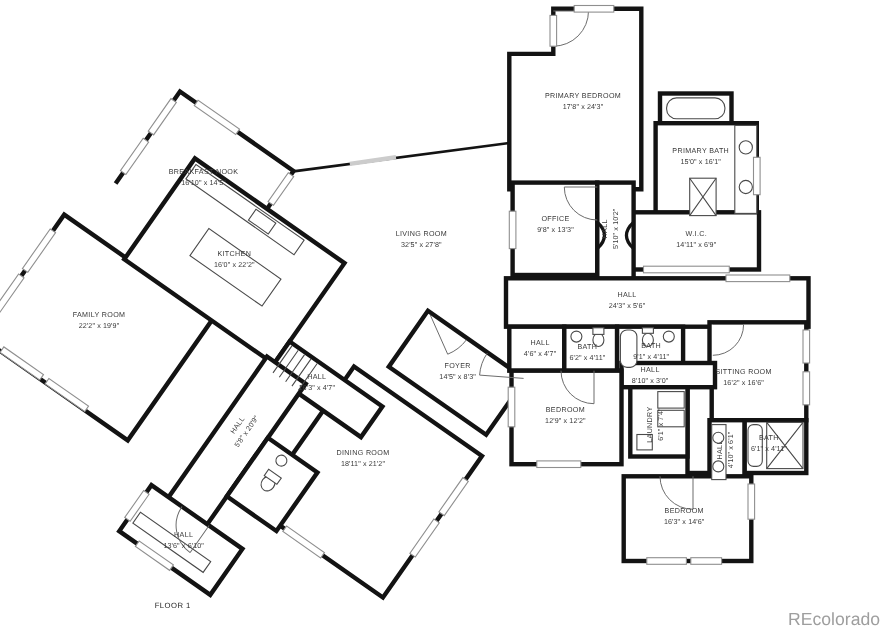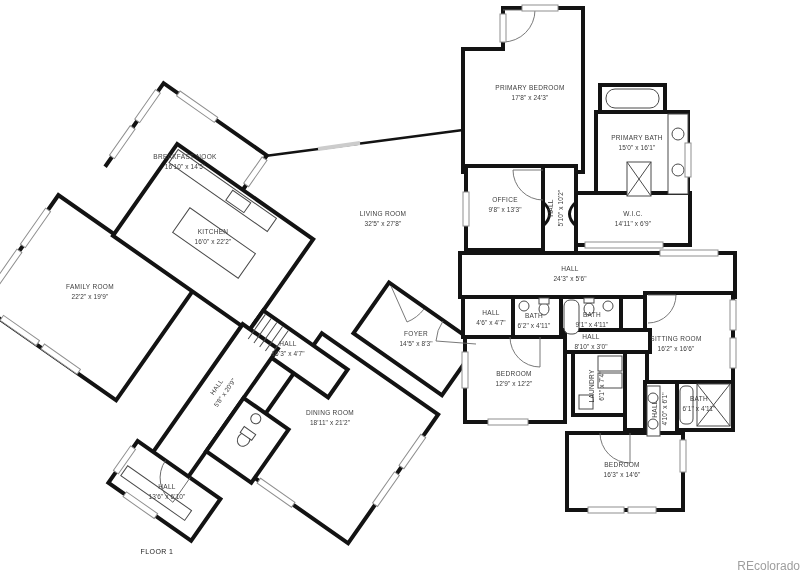--- a/index.html
+++ b/index.html
@@ -13,21 +13,21 @@
   .door{fill:none;stroke:#6a6a6a;stroke-width:0.9;}
   .win{fill:#ffffff;stroke:#8f8f8f;stroke-width:1;}
   .lbl{position:absolute;transform:translate(-50%,-50%);text-align:center;
        font-size:6.5px;line-height:1.55;color:#3b3b3b;white-space:nowrap;}
   .lbl .nm{letter-spacing:.3px;}
   .lbl .dm{letter-spacing:.1px;}
   .rot90{transform:translate(-50%,-50%) rotate(-90deg);}
   .rot55{transform:translate(-50%,-50%) rotate(-55deg);}
   #floor-label{position:absolute;left:157px;top:551px;transform:translate(-50%,-50%);
        font-size:7px;color:#222;letter-spacing:.4px;}
-  #watermark{position:absolute;right:8px;bottom:2px;font-size:12px;color:#9e9e9e;}
+  #watermark{position:absolute;right:8px;bottom:2px;font-size:16px;color:#9e9e9e;}
 </style>
 </head>
 <body>
 
 <div id="plan">
 
 <svg width="808" height="575" viewBox="0 0 808 575">
 
   <g transform="rotate(35 400 300)">
     <rect class="wall" x="60" y="410" width="165" height="135"></rect>

